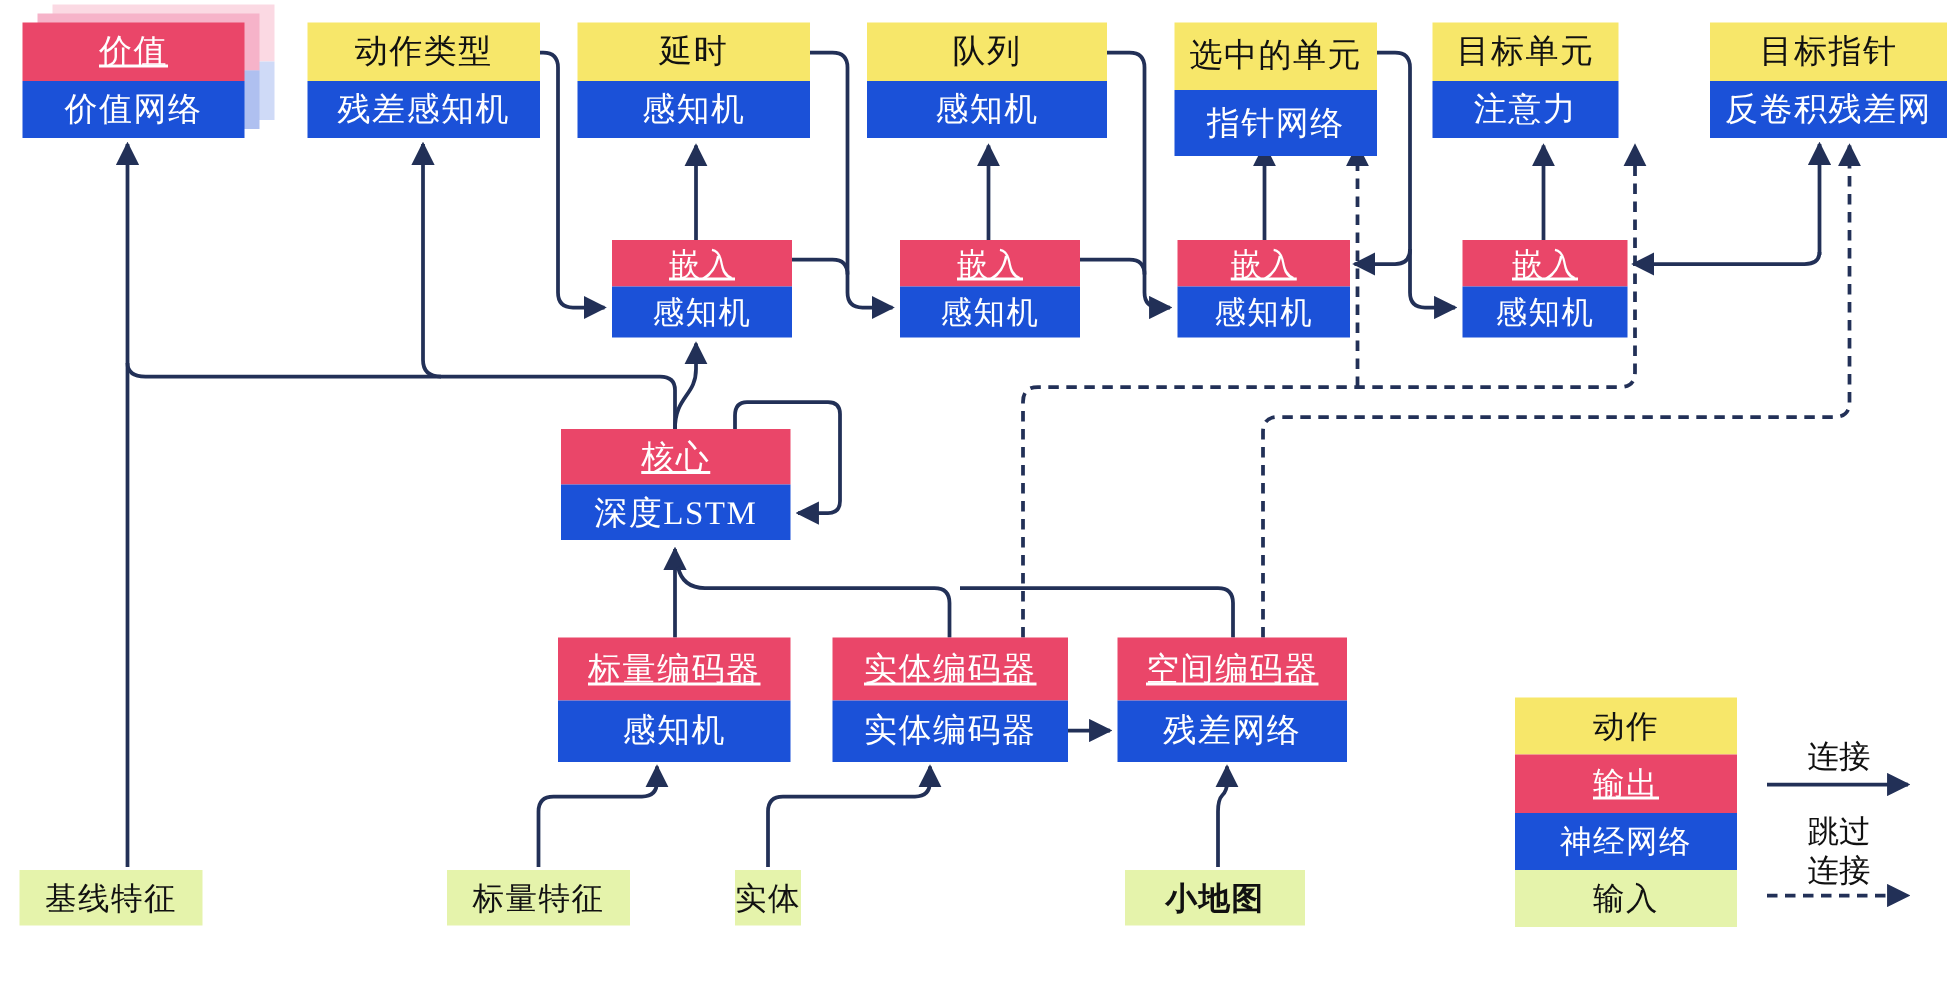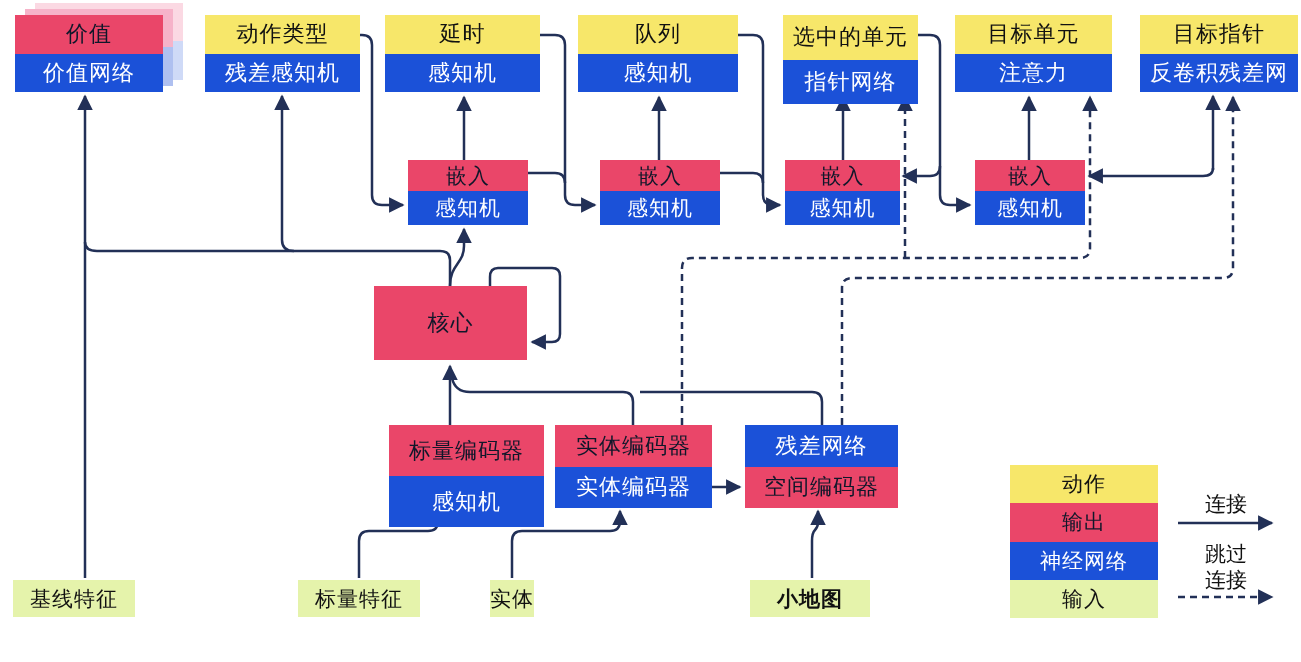--- a/index.html
+++ b/index.html
@@ -5,21 +5,21 @@
   html,body{margin:0;padding:0;background:#ffffff;}
   #stage{
     position:relative;width:1301px;height:662px;background:#ffffff;overflow:hidden;
     font-family:"Liberation Serif","DejaVu Serif",serif;
   }
   #wires{position:absolute;left:0;top:0;z-index:1;}
   .node{position:absolute;z-index:2;display:flex;flex-direction:column;}
   .row{flex:1;display:flex;align-items:center;justify-content:center;
        font-size:22px;letter-spacing:1px;white-space:nowrap;}
   .yellow{background:#F7E76A;color:#111111;}
-  .red{background:#EA4669;color:#0f172a;}
+  .red{background:#EA4669;color:#ffffff;text-decoration:underline;}
   .blue{background:#1B51D8;color:#ffffff;}
   .green{background:#E5F3AB;color:#111111;}
   .shadow{position:absolute;z-index:0;display:flex;flex-direction:column;}
   .pink1{background:#F6B3C9;} .lblue1{background:#AFC0F0;}
   .pink2{background:#FBD9E3;} .lblue2{background:#CFDAF7;}
   .legend-label{position:absolute;z-index:2;font-size:21px;color:#111111;
     text-align:center;white-space:nowrap;}
   .small{font-size:21px;}
 </style>
 </head>
@@ -107,21 +107,21 @@
     <div class="row blue">感知机</div>
   </div>
   <div class="node" style="left:578px;top:15px;width:160px;height:77px;">
     <div class="row yellow">队列</div>
     <div class="row blue">感知机</div>
   </div>
   <div class="node" style="left:783px;top:15px;width:135px;height:89px;">
     <div class="row yellow">选中的单元</div>
     <div class="row blue">指针网络</div>
   </div>
-  <div class="node" style="left:955px;top:15px;width:157px;height:77px;">
+  <div class="node" style="left:955px;top:15px;width:124px;height:77px;">
     <div class="row yellow">目标单元</div>
     <div class="row blue">注意力</div>
   </div>
   <div class="node" style="left:1140px;top:15px;width:158px;height:77px;">
     <div class="row yellow">目标指针</div>
     <div class="row blue">反卷积残差网</div>
   </div>
 
   <div class="node" style="left:408px;top:160px;width:120px;height:65px;">
     <div class="row red small" style="flex:31;">嵌入</div>
@@ -135,33 +135,34 @@
     <div class="row red small" style="flex:31;">嵌入</div>
     <div class="row blue small" style="flex:34;">感知机</div>
   </div>
   <div class="node" style="left:975px;top:160px;width:110px;height:65px;">
     <div class="row red small" style="flex:31;">嵌入</div>
     <div class="row blue small" style="flex:34;">感知机</div>
   </div>
 
   <div class="node" style="left:374px;top:286px;width:153px;height:74px;">
     <div class="row red">核心</div>
+    <div class="row blue">深度LSTM</div>
   </div>
 
-  <div class="node" style="left:389px;top:425px;width:155px;height:102px;">
+  <div class="node" style="left:372px;top:425px;width:155px;height:83px;">
     <div class="row red">标量编码器</div>
     <div class="row blue">感知机</div>
   </div>
   <div class="node" style="left:555px;top:425px;width:157px;height:83px;border-radius:16px;">
     <div class="row red">实体编码器</div>
     <div class="row blue">实体编码器</div>
   </div>
   <div class="node" style="left:745px;top:425px;width:153px;height:83px;">
+    <div class="row red">空间编码器</div>
     <div class="row blue">残差网络</div>
-    <div class="row red">空间编码器</div>
   </div>
 
   <div class="node" style="left:13px;top:580px;width:122px;height:37px;">
     <div class="row green small">基线特征</div>
   </div>
   <div class="node" style="left:298px;top:580px;width:122px;height:37px;">
     <div class="row green small">标量特征</div>
   </div>
   <div class="node" style="left:452px;top:580px;width:120px;height:37px;align-items:center;">
     <div class="row green small">实体</div>

